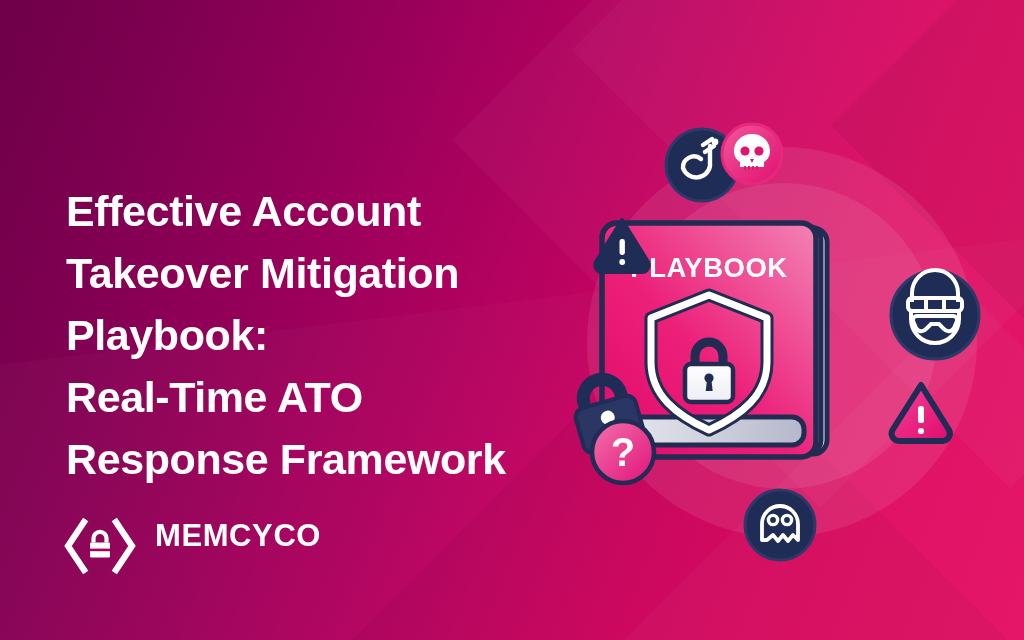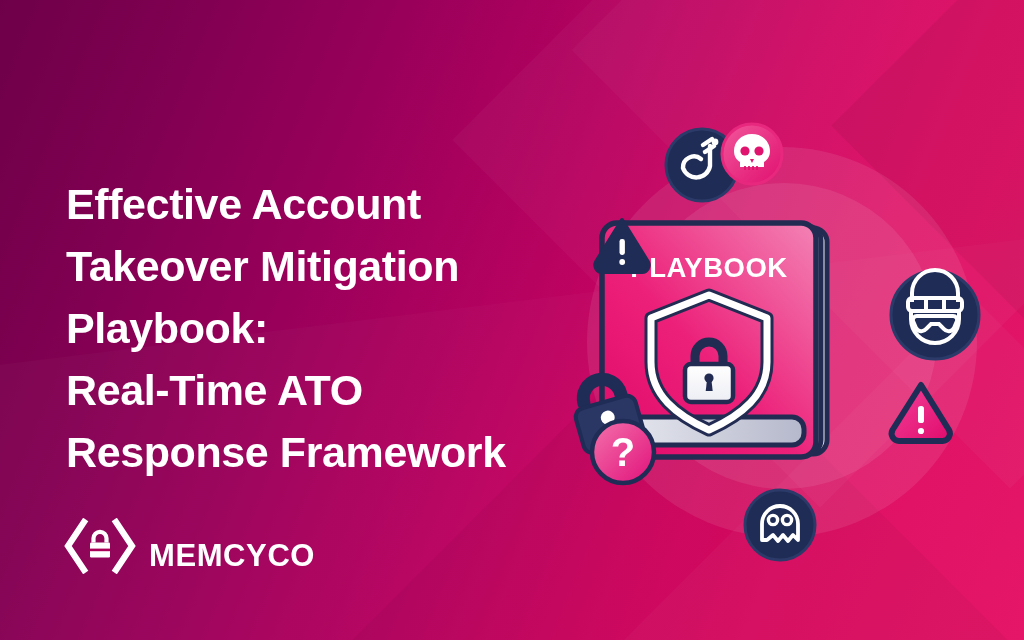--- a/index.html
+++ b/index.html
@@ -55,39 +55,39 @@
   }
   .facet-f {
     top:-40px; left:900px; width:400px; height:360px;
     background:rgba(0,0,0,0.05);
     transform:rotate(45deg);
   }
 
   
   #copy {
     position:absolute;
-    left:66px; top:173px;
+    left:66px; top:180px;
     width:540px;
   }
   #headline {
     color:#ffffff;
     font-size:43px;
     font-weight:bold;
     line-height:62px;
     letter-spacing:-0.4px;
     white-space:pre-line;
   }
 
   
   #logo {
     position:absolute;
     left:64px; top:518px;
     display:flex;
-    align-items:flex-end;
-    gap:13px;
+    align-items:flex-start;
+    gap:19px;
   }
   #logo-mark { width:72px; height:56px; display:block; }
   #logo-word {
     color:#ffffff;
     font-size:31px;
     font-weight:bold;
     letter-spacing:0.6px;
   }
 
   

